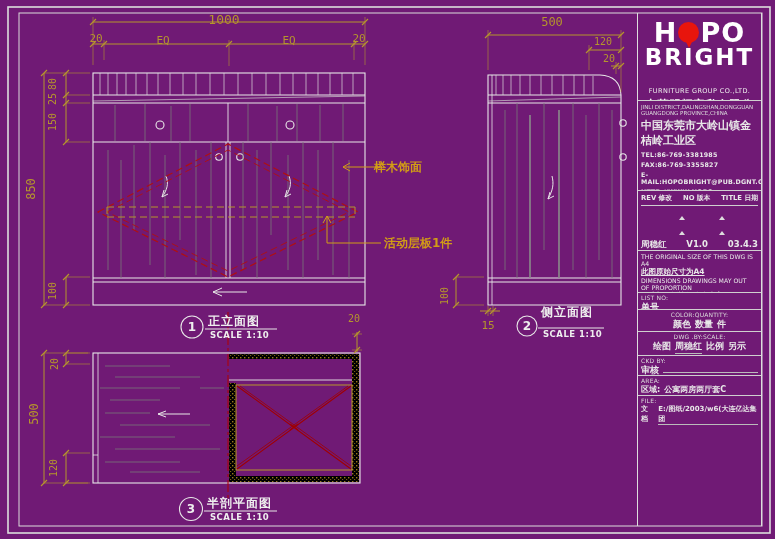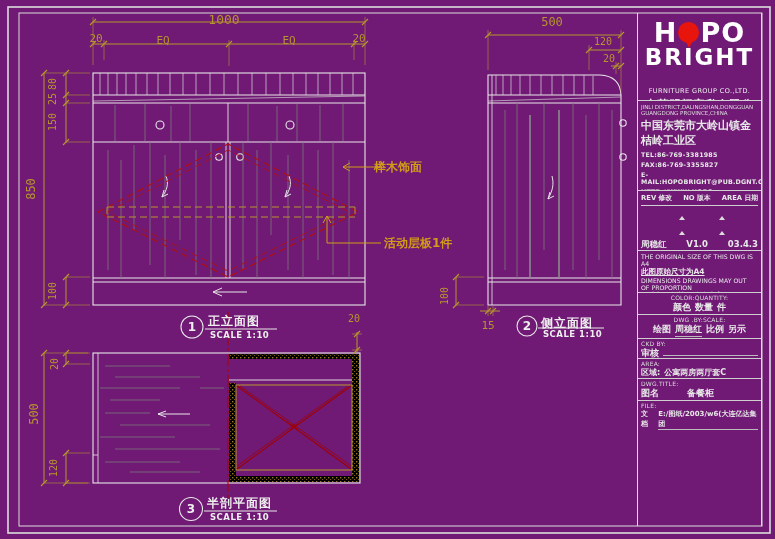--- a/index.html
+++ b/index.html
@@ -186,21 +186,21 @@
 
 <div class="txt dim rot" style="left:23px;top:408px;font-size:12px;">500</div>
 <div class="txt dim rot" style="left:49px;top:359px;font-size:10px;">20</div>
 <div class="txt dim rot" style="left:45px;top:463px;font-size:10px;">120</div>
 <div class="txt dim ctr" style="left:354px;top:314px;font-size:10px;">20</div>
 
 <div class="txt vnum" style="left:192px;top:327px;">1</div>
 <div class="txt vtitle" style="left:208px;top:315px;">正立面图</div>
 <div class="txt vscale" style="left:210px;top:331px;">SCALE 1:10</div>
 <div class="txt vnum" style="left:527px;top:326px;">2</div>
-<div class="txt vtitle" style="left:541px;top:317px;">侧立面图</div>
+<div class="txt vtitle" style="left:541px;top:306px;">侧立面图</div>
 <div class="txt vscale" style="left:543px;top:330px;">SCALE 1:10</div>
 <div class="txt vnum" style="left:191px;top:509px;">3</div>
 <div class="txt vtitle" style="left:207px;top:497px;">半剖平面图</div>
 <div class="txt vscale" style="left:210px;top:513px;">SCALE 1:10</div>
 
 <div id="tb">
   <div class="tbrow" style="height:88px;padding-top:6px;">
     <div class="logo-line1">
       <span>H</span>
       <span class="logo-o"></span>
@@ -216,21 +216,21 @@
     <div class="addr-cn">中国东莞市大岭山镇金桔岭工业区</div>
     <div class="addr-c">TEL:86-769-3381985</div>
     <div class="addr-c">FAX:86-769-3355827</div>
     <div class="addr-c">E-MAIL:HOPOBRIGHT@PUB.DGNT.GD.CN</div>
     <div class="addr-c">HTTP://WWW.HOPO-BRIGHT.COM</div>
   </div>
   <div class="tbrow" style="height:60px;padding:2px 3px 0;">
     <div class="revhead">
       <span>REV 修改</span>
       <span>NO 版本</span>
-      <span>AREA 日期</span>
+      <span>TITLE 日期</span>
     </div>
     <div class="revblank">
       <span class="caret" style="left:38px;"></span>
           <span class="caret" style="left:78px;"></span>
     </div>
     <div class="revblank">
       <span class="caret" style="left:38px;"></span>
           <span class="caret" style="left:78px;"></span>
     </div>
     <div class="revrow">
@@ -239,20 +239,27 @@
       <span>03.4.3</span>
     </div>
   </div>
   <div class="tbrow" style="height:42px;padding-top:2px;">
     <div class="note-en">THE ORIGINAL SIZE OF THIS DWG IS A4</div>
     <div class="note-cn">此图原始尺寸为A4</div>
     <div class="note-en">DIMENSIONS DRAWINGS MAY OUT</div>
     <div class="note-en">OF PROPORTION</div>
     <div class="note-cn">尺寸与图纸比例会有出入</div>
   </div>
+  <div class="tbrow" style="height:17px;">
+    <div class="en">LIST NO:</div>
+    <div class="cnline">
+          <span>单号</span>
+          <span class="val" style="flex:1;"></span>
+        </div>
+  </div>
   <div class="tbrow" style="height:22px;">
     <div class="cols">
       <span class="en">COLOR:</span>
       <span class="en">QUANTITY:</span>
     </div>
     <div class="cols cnline">
       <span>颜色</span>
       <span>数量</span>
       <span>件</span>
     </div>
@@ -276,27 +283,20 @@
           <span class="val" style="flex:1;"></span>
         </div>
   </div>
   <div class="tbrow" style="height:20px;">
     <div class="en">AREA:</div>
     <div class="cnline" style="font-size:8px;">
           <span>区域:</span>
           <span class="val">公寓两房两厅套C</span>
         </div>
   </div>
-  <div class="tbrow" style="height:22px;">
-    <div class="en">DWG.TITLE:</div>
-    <div class="cnline">
-          <span>图名</span>
-          <span class="val" style="margin-left:24px;">备餐柜</span>
-        </div>
-  </div>
   <div class="tbrow" style="flex:1;border-bottom:none;">
     <div class="en">FILE:</div>
     <div class="cnline" style="font-size:7px;">
           <span>文档</span>
           <span class="val">E:/图纸/2003/w6(大连亿达集团</span>
         </div>
   </div>
 </div>
 
 </div>

